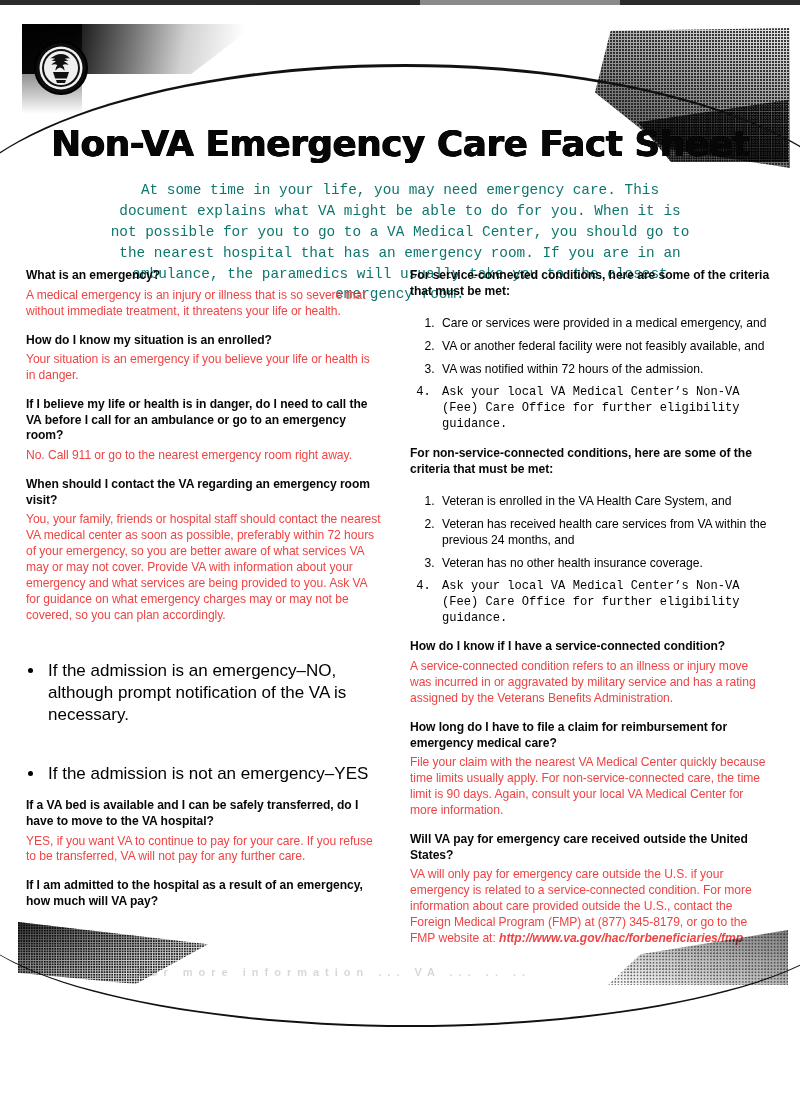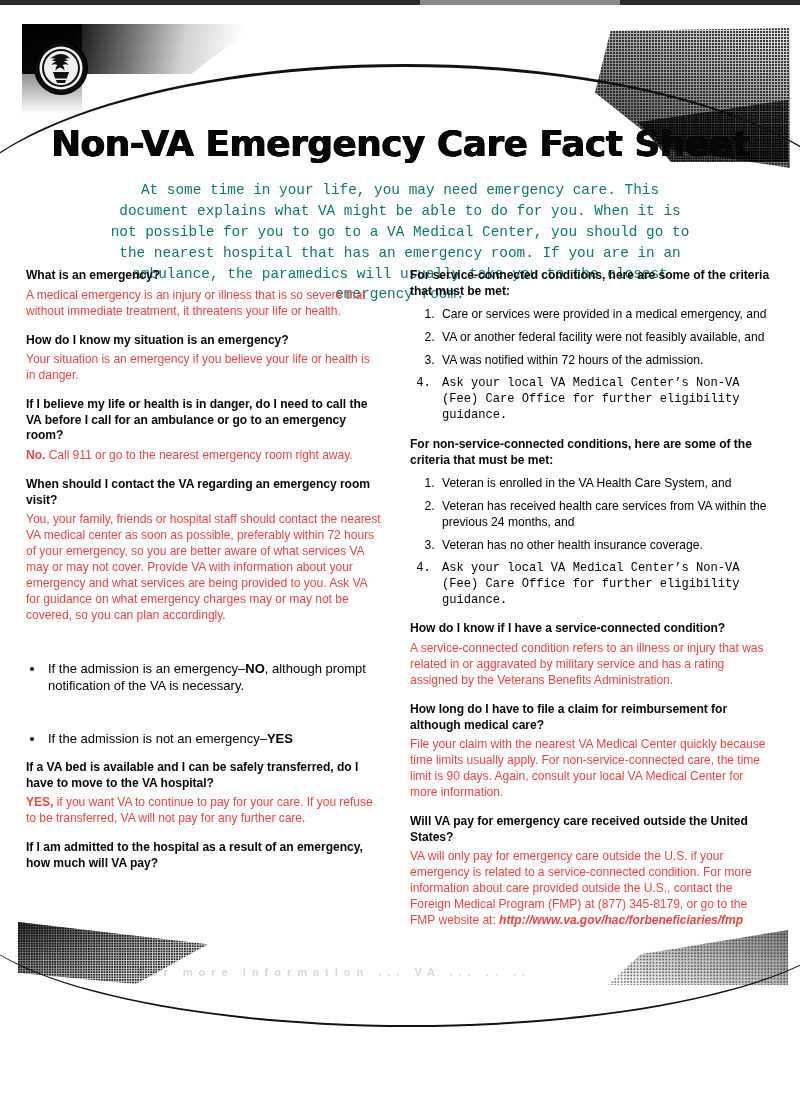--- a/index.html
+++ b/index.html
@@ -153,39 +153,39 @@
     margin: 0 0 13px 0;
     font-size: 12.1px;
     line-height: 1.315;
     color: #ef4444;
     letter-spacing: -0.05px;
   }
   p.a:last-child { margin-bottom: 0; }
   .block { margin-bottom: 13px; }
   .block:last-child { margin-bottom: 0; }
 
-  strong.em { font-weight: 700; }
+  strong.em { font-weight: 400; }
   em.url { font-style: italic; font-weight: 700; }
 
   ul.bullets {
     margin: 2px 0 13px 0;
     padding-left: 19px;
     list-style: disc;
   }
   ul.bullets li {
-    font-size: 13px;
+    font-size: 17px;
     line-height: 1.315;
     margin-bottom: 7px;
     padding-left: 3px;
     margin-top: 36px;
   }
   ul.bullets li:last-child { margin-bottom: 0; }
 
   ol.numbered {
-    margin: 8px 0 12px 0;
+    margin: 17px 0 12px 0;
     padding-left: 28px;
     list-style: decimal;
   }
   ol.numbered li {
     font-size: 12.1px;
     line-height: 1.315;
     margin-bottom: 7px;
     padding-left: 4px;
   }
   ol.numbered li:last-child { margin-bottom: 0; font-family: Liberation Mono, monospace; }
@@ -267,21 +267,21 @@
   <div class="cols">
 
     <div class="col">
 
       <div class="block">
         <h2 class="q">What is an emergency?</h2>
         <p class="a">A medical emergency is an injury or illness that is so severe that without immediate treatment, it threatens your life or health.</p>
       </div>
 
       <div class="block">
-        <h2 class="q">How do I know my situation is an emergency?</h2>
+        <h2 class="q">How do I know my situation is an enrolled?</h2>
         <p class="a">Your situation is an emergency if you believe your life or health is in danger.</p>
       </div>
 
       <div class="block">
         <h2 class="q">If I believe my life or health is in danger, do I need to call the VA before I call for an ambulance or go to an emergency room?</h2>
         <p class="a"><strong class="em">No.</strong> <span>Call 911 or go to the nearest emergency room right away.</span></p>
       </div>
 
       <div class="block">
         <h2 class="q">When should I contact the VA regarding an emergency room visit?</h2>
@@ -323,25 +323,25 @@
         <ol class="numbered">
           <li>Veteran is enrolled in the VA Health Care System, and</li>
           <li>Veteran has received health care services from VA within the previous 24 months, and</li>
           <li>Veteran has no other health insurance coverage.</li>
           <li>Ask your local VA Medical Center’s Non-VA (Fee) Care Office for further eligibility guidance.</li>
         </ol>
       </div>
 
       <div class="block">
         <h2 class="q">How do I know if I have a service-connected condition?</h2>
-        <p class="a">A service-connected condition refers to an illness or injury that was related in or aggravated by military service and has a rating assigned by the Veterans Benefits Administration.</p>
-      </div>
-
-      <div class="block">
-        <h2 class="q">How long do I have to file a claim for reimbursement for although medical care?</h2>
+        <p class="a">A service-connected condition refers to an illness or injury move was incurred in or aggravated by military service and has a rating assigned by the Veterans Benefits Administration.</p>
+      </div>
+
+      <div class="block">
+        <h2 class="q">How long do I have to file a claim for reimbursement for emergency medical care?</h2>
         <p class="a">File your claim with the nearest VA Medical Center quickly because time limits usually apply. For non-service-connected care, the time limit is 90 days. Again, consult your local VA Medical Center for more information.</p>
       </div>
 
       <div class="block">
         <h2 class="q">Will VA pay for emergency care received outside the United States?</h2>
         <p class="a"><span>VA will only pay for emergency care outside the U.S. if your emergency is related to a service-connected condition. For more information about care provided outside the U.S., contact the Foreign Medical Program (FMP) at (877) 345-8179, or go to the FMP website at: </span><em class="url">http://www.va.gov/hac/forbeneficiaries/fmp</em></p>
       </div>
 
     </div>
   </div>

